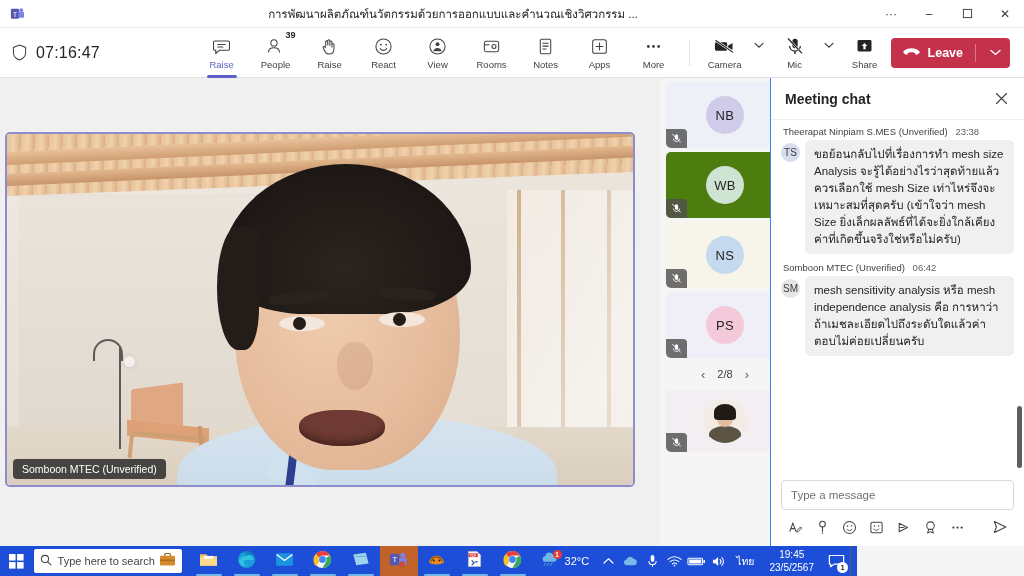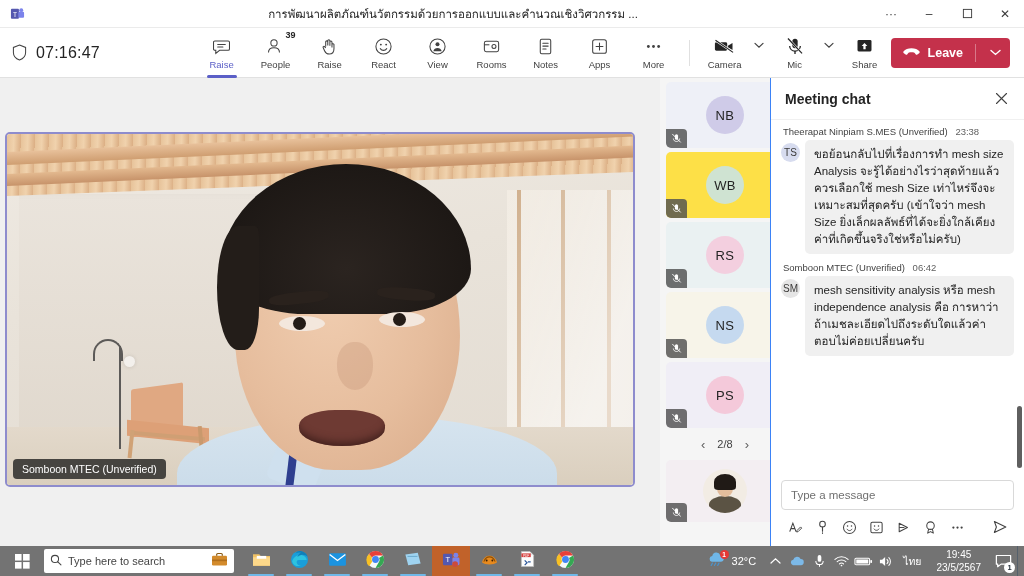--- a/index.html
+++ b/index.html
@@ -276,22 +276,22 @@
     display: flex; align-items: center; gap: 3px; margin-top: 6px; padding: 0 2px;
   }
   .cicon {
     width: 24px; height: 22px; display: flex; align-items: center; justify-content: center;
     color: #424242; cursor: default; border-radius: 3px;
   }
   .cspacer { flex: 1; }
 
   
   .taskbar {
-    position: absolute; left: 0; bottom: 0; width: 1024px; height: 30px;
-    background: #737373; display: flex; align-items: center;
+    position: absolute; left: 0; bottom: 0; width: 857px; height: 30px;
+    background: #1d4ed8; display: flex; align-items: center;
   }
   .start {
     width: 44px; height: 30px; display: flex; align-items: center; justify-content: center;
     cursor: default;
   }
   .searchbox {
     width: 190px; height: 24px; background: #ffffff; border-radius: 2px;
     display: flex; align-items: center; padding: 0 6px; gap: 6px; position: relative;
   }
   .searchbox .txt { font-size: 11px; color: #444; }
@@ -594,41 +594,31 @@
       <div class="pcircle" style="background:#cfcbe8">NB</div>
       <div class="mutebadge">
         <svg width="11" height="11" viewBox="0 0 14 14">
             <rect x="5" y="1.6" width="4" height="7" rx="2" fill="#fff"></rect>
             <path d="M3 7c0 2.2 1.8 3.8 4 3.8s4-1.6 4-3.8" fill="none" stroke="#fff" stroke-width="1.1"></path>
             <path d="M1.6 1.2 L12.4 12" stroke="#fff" stroke-width="1.2"></path>
           </svg>
       </div>
     </div>
 
-    <div class="ptile" style="background:#fde047">
+    <div class="ptile" style="background:#4d7c0f">
       <div class="pcircle" style="background:#cfe3d2">WB</div>
       <div class="mutebadge">
         <svg width="11" height="11" viewBox="0 0 14 14">
             <rect x="5" y="1.6" width="4" height="7" rx="2" fill="#fff"></rect>
             <path d="M3 7c0 2.2 1.8 3.8 4 3.8s4-1.6 4-3.8" fill="none" stroke="#fff" stroke-width="1.1"></path>
             <path d="M1.6 1.2 L12.4 12" stroke="#fff" stroke-width="1.2"></path>
           </svg>
       </div>
     </div>
 
-    <div class="ptile" style="background:#eaf1f2">
-      <div class="pcircle" style="background:#f3cfdf">RS</div>
-      <div class="mutebadge">
-        <svg width="11" height="11" viewBox="0 0 14 14">
-            <rect x="5" y="1.6" width="4" height="7" rx="2" fill="#fff"></rect>
-            <path d="M3 7c0 2.2 1.8 3.8 4 3.8s4-1.6 4-3.8" fill="none" stroke="#fff" stroke-width="1.1"></path>
-            <path d="M1.6 1.2 L12.4 12" stroke="#fff" stroke-width="1.2"></path>
-          </svg>
-      </div>
-    </div>
 
     <div class="ptile" style="background:#f7f4e9">
       <div class="pcircle" style="background:#c5d9ef">NS</div>
       <div class="mutebadge">
         <svg width="11" height="11" viewBox="0 0 14 14">
             <rect x="5" y="1.6" width="4" height="7" rx="2" fill="#fff"></rect>
             <path d="M3 7c0 2.2 1.8 3.8 4 3.8s4-1.6 4-3.8" fill="none" stroke="#fff" stroke-width="1.1"></path>
             <path d="M1.6 1.2 L12.4 12" stroke="#fff" stroke-width="1.2"></path>
           </svg>
       </div>

